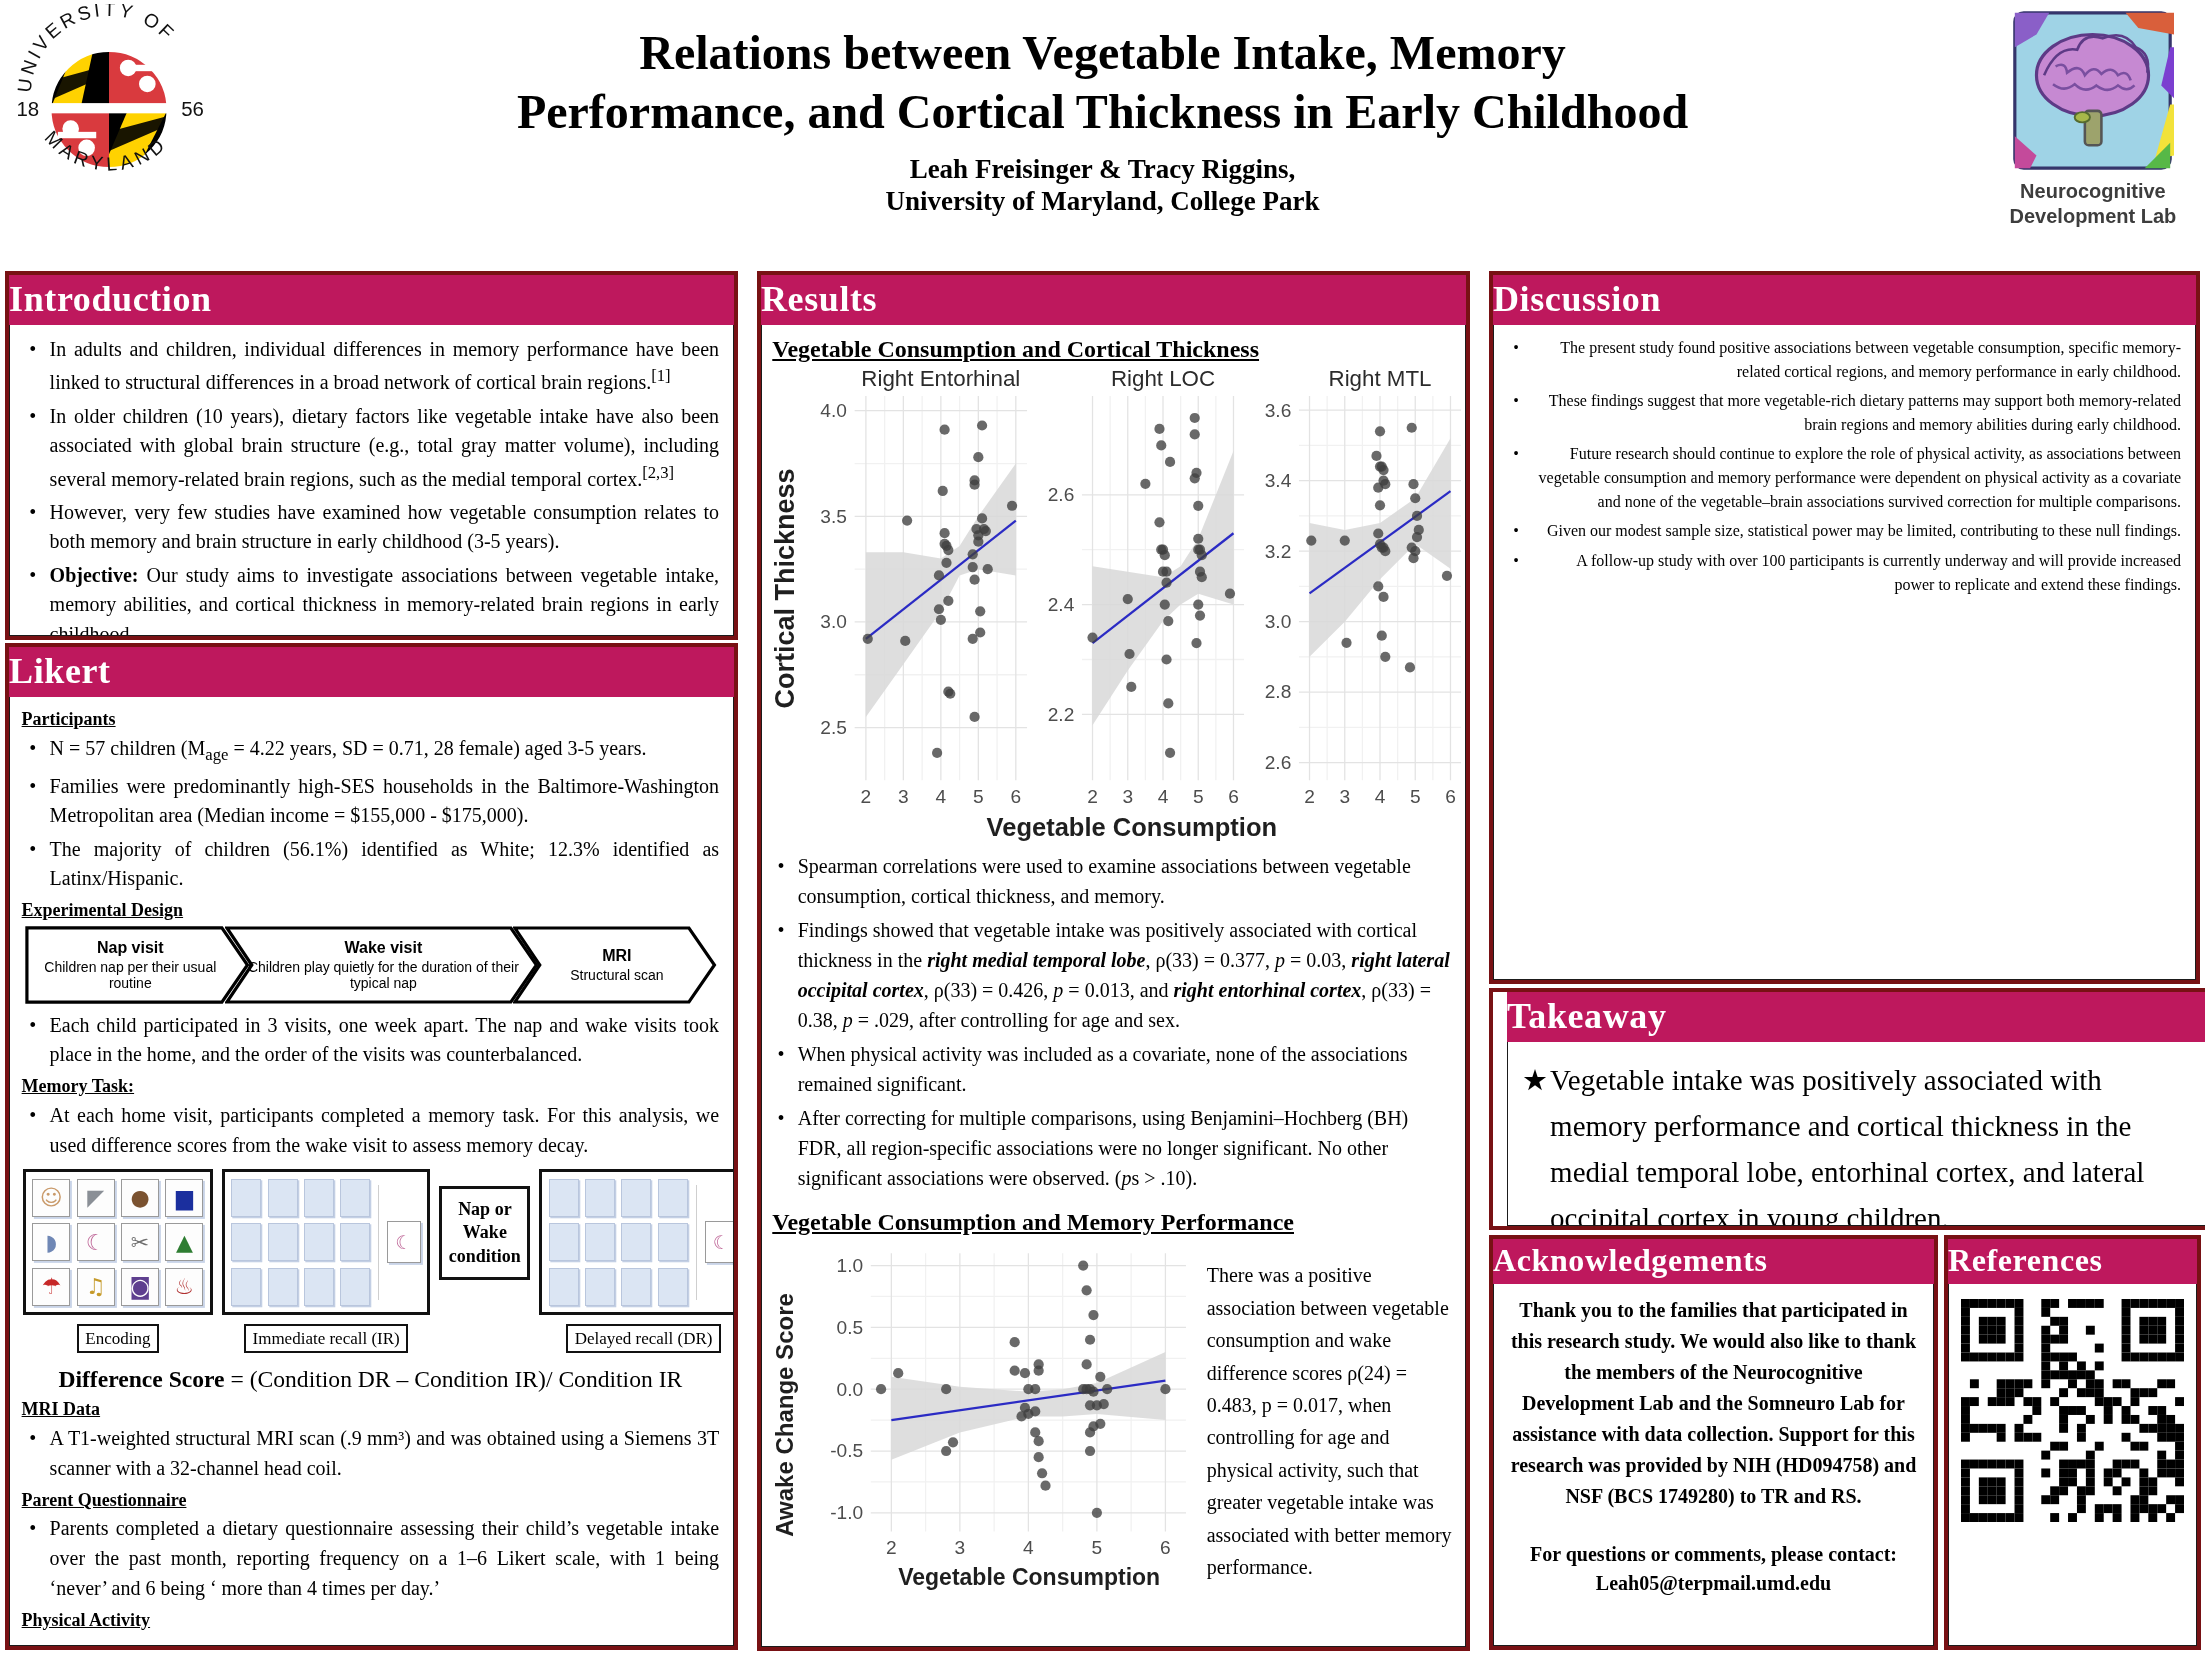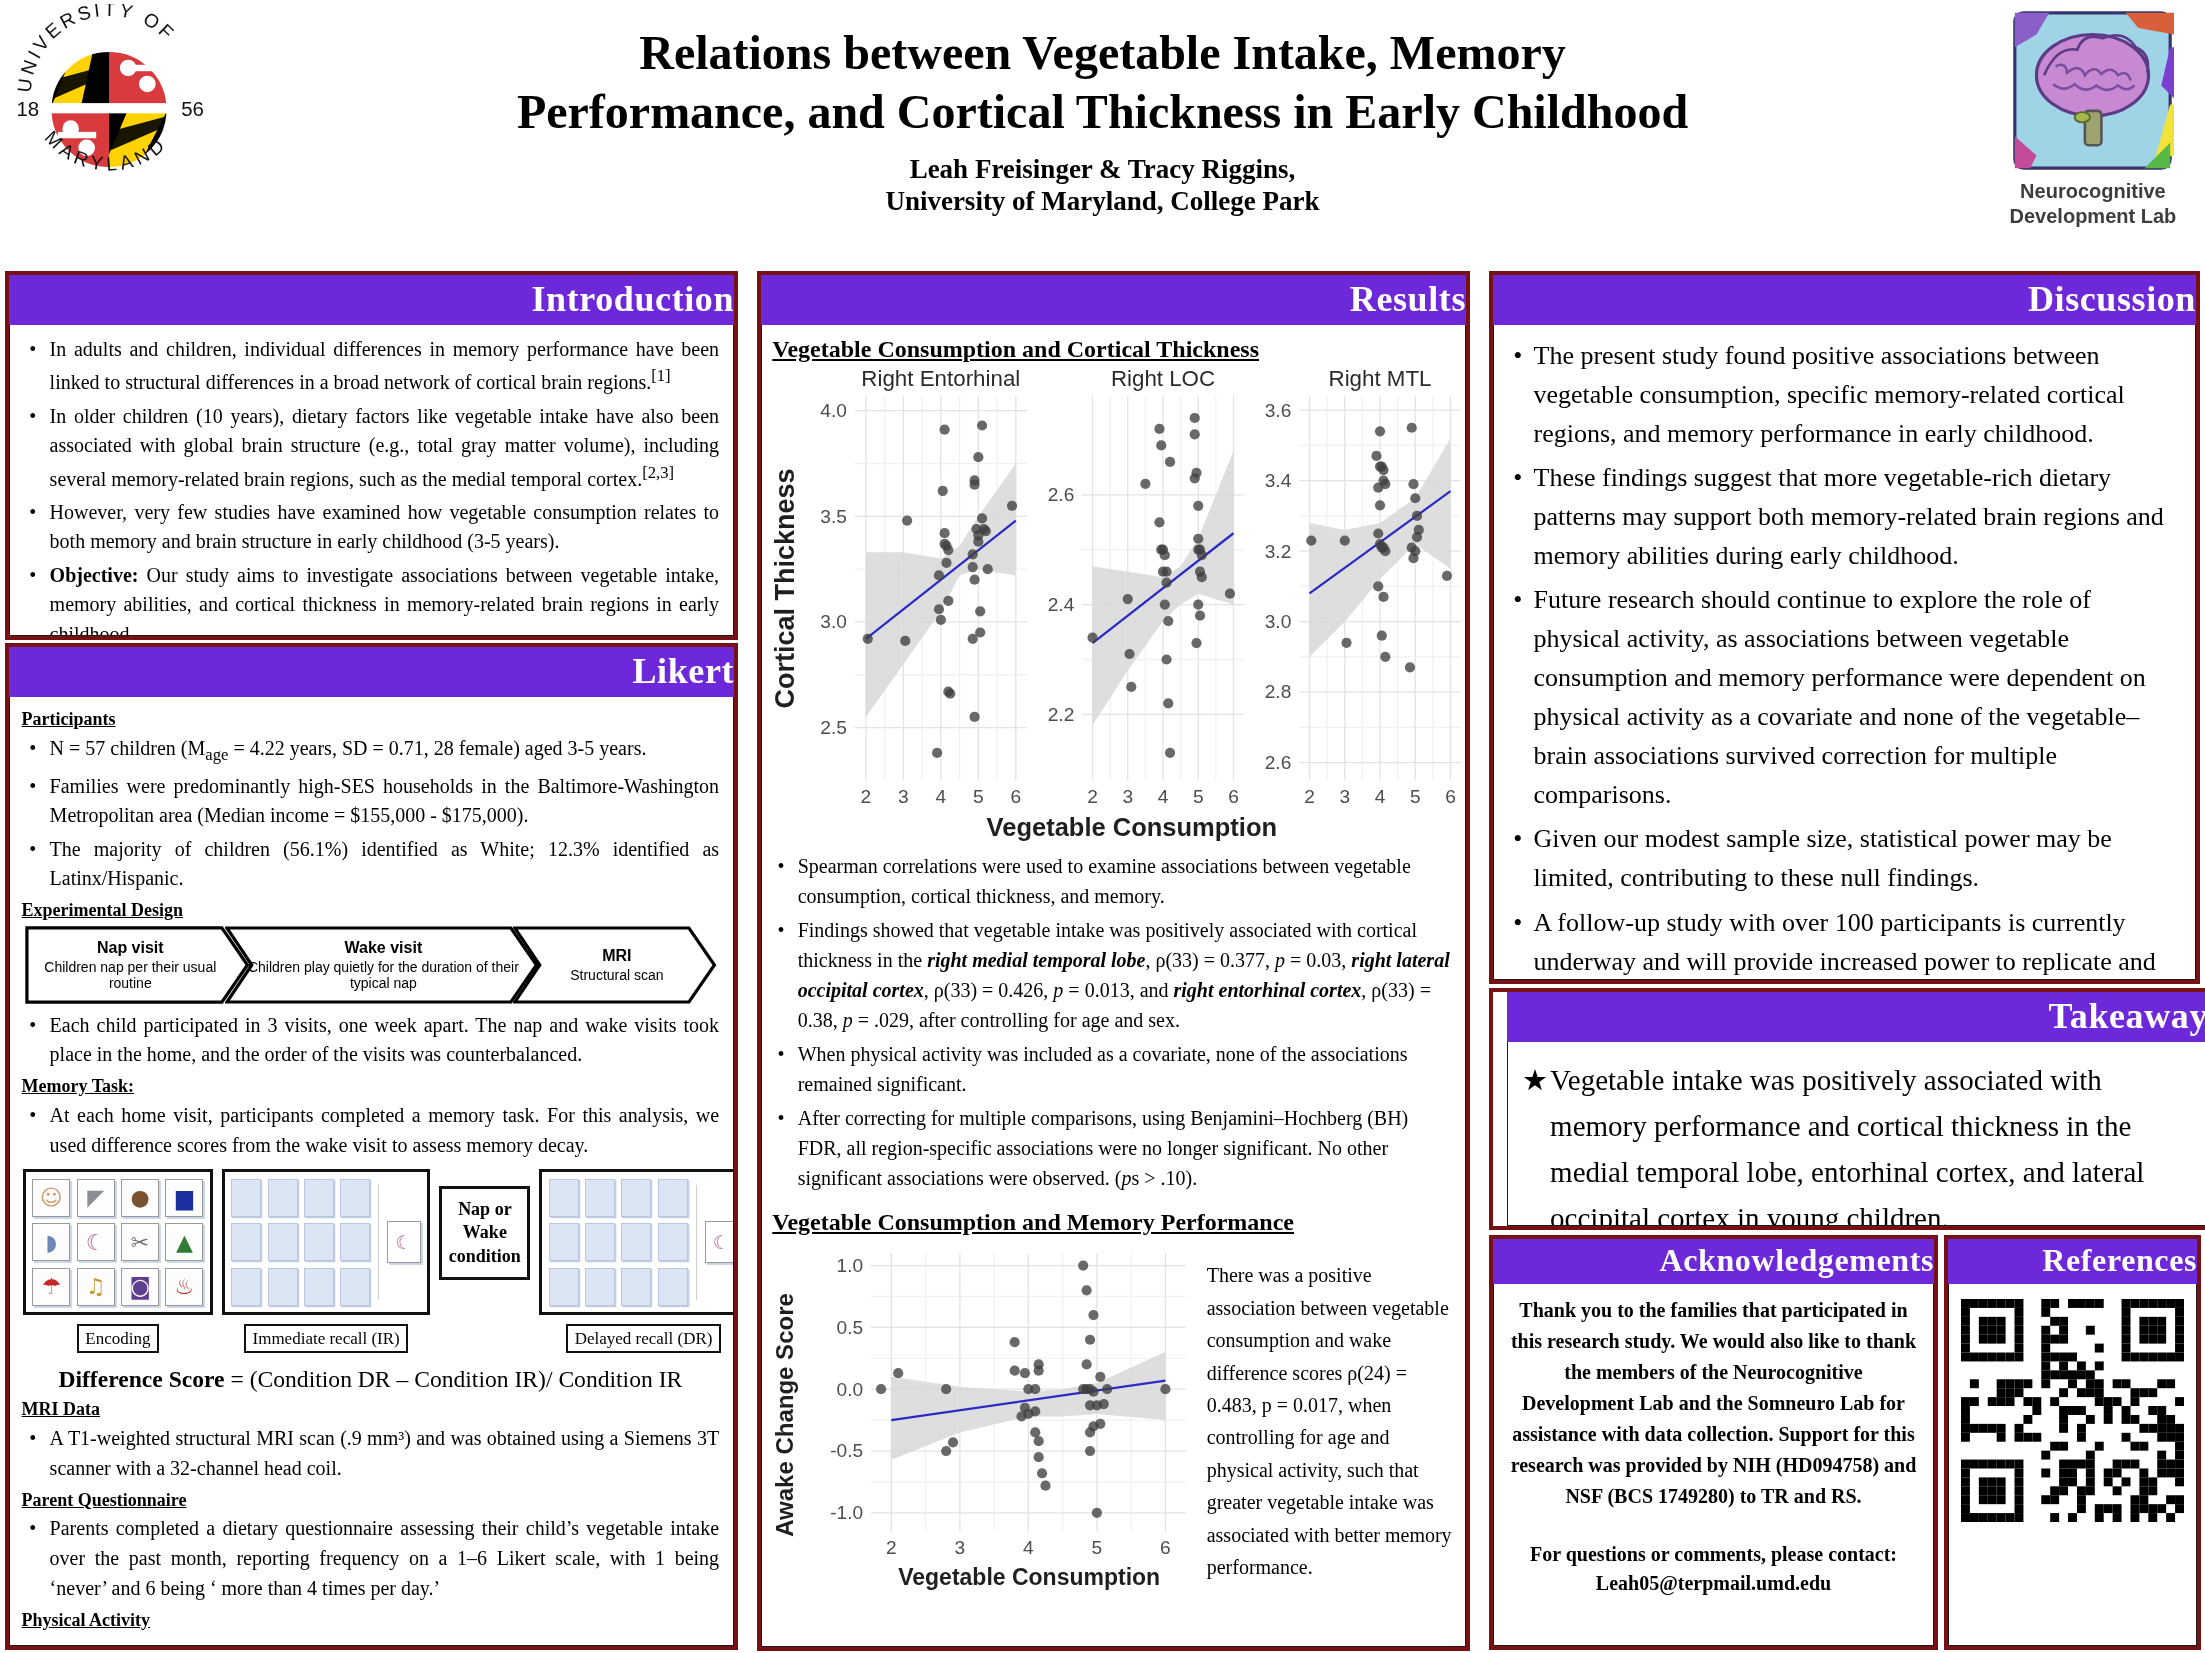--- a/index.html
+++ b/index.html
@@ -12,21 +12,21 @@
   .umd-logo{position:absolute;left:10.2px;top:3.8px;width:198px;height:211px;}
   .ndl-logo{position:absolute;right:16.6px;top:9px;width:191px;height:249px;text-align:center;}
   .ndl-caption{font-family:"Liberation Sans","DejaVu Sans",sans-serif;font-weight:bold;
     font-size:20px;line-height:1.25;color:#3d3d3d;margin-top:5.1px;}
   .title-block{position:absolute;left:306px;right:306px;top:24px;text-align:center;}
   .poster-title{font-size:48px;font-weight:bold;line-height:1.22;}
   .poster-authors{font-size:27px;font-weight:bold;margin-top:12.8px;}
   .poster-affil{font-size:27px;font-weight:bold;margin-top:1.3px;}
   
   .sec{position:absolute;border:4.5px solid #781114;background:#fff;box-sizing:border-box;display:flex;flex-direction:column;}
-  .banner{background:#6d28d9;color:#fff;text-align:right;font-weight:bold;font-size:36px;
+  .banner{background:#be185d;color:#fff;text-align:left;font-weight:bold;font-size:36px;
     padding:2.6px 0 5.1px 0;flex:0 0 auto;letter-spacing:0.6px;}
   .content{flex:1 1 auto;border:1.9px solid #1b1b1b;border-top:none;padding:6.4px 14px 5.1px 11.5px;box-sizing:border-box;overflow:hidden;}
   ul.blist{list-style:none;margin:0;padding:0;}
   ul.blist li{position:relative;padding-left:28px;margin:3.8px 0;}
   ul.blist li::before{content:"•";position:absolute;left:7.7px;top:0;}
   .col1 ul.blist li{font-size:20px;line-height:1.48;text-align:justify;}
   .subhead{font-size:18px;font-weight:bold;text-decoration:underline;margin:6.4px 0 2.6px 0;}
   
   .steps{display:flex;align-items:center;margin:5.1px 0 6.4px 3.8px;height:78px;}
   .step{position:relative;height:78px;}
@@ -55,21 +55,21 @@
   .chartpanel{display:flex;align-items:stretch;}
   .ylab{width:31px;display:flex;align-items:center;justify-content:center;}
   .ylab span{transform:rotate(-90deg);white-space:nowrap;font-family:"Liberation Sans","DejaVu Sans",sans-serif;
     font-weight:600;font-size:27px;color:#1f1f1f;}
   .xlab{text-align:center;font-family:"Liberation Sans","DejaVu Sans",sans-serif;font-weight:600;
     font-size:25.5px;color:#1f1f1f;margin:0 0 3.8px 38px;}
   .col2 ul.blist li{font-size:20px;line-height:1.5;text-align:left;}
   .memrow{display:flex;gap:11.5px;margin-top:6.4px;}
   .memtext{width:281px;font-size:20px;line-height:1.62;padding-top:16.6px;}
   
-  .col3 ul.blist li{font-size:26px;line-height:1.5;margin:5.1px 0;}
+  .col3 ul.blist li{font-size:16px;line-height:1.5;margin:5.1px 0;text-align:right;}
   .takeaway-item{display:flex;font-size:29px;line-height:1.58;padding:10.2px 5.1px 5.1px 2.6px;}
   .takeaway-star{flex:0 0 28px;}
   .ackbody{font-size:20px;line-height:1.55;text-align:center;font-weight:600;margin-top:6.4px;}
   .ackcontact{font-size:20px;line-height:1.45;text-align:center;font-weight:bold;margin-top:28px;}
   .qrwrap{display:flex;justify-content:center;margin-top:11.5px;}
   svg text{font-family:"Liberation Sans","DejaVu Sans",sans-serif;}
 </style>
 </head>
 <body>
 

